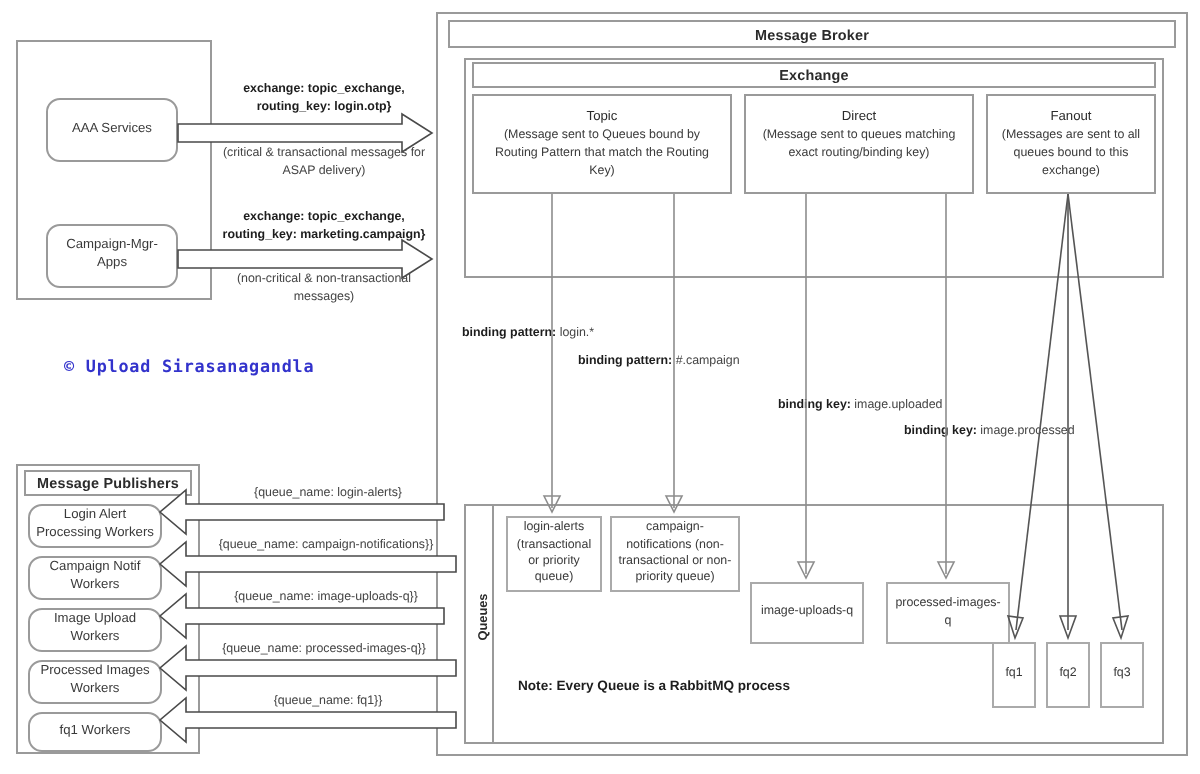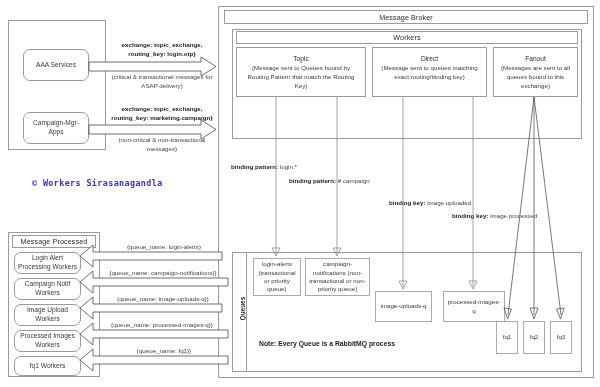--- a/index.html
+++ b/index.html
@@ -23,21 +23,21 @@
   }
   .hdr{
     position:absolute;
     box-sizing:border-box;
     border:1px solid #9a9a9a;
     background:#ffffff;
     display:flex;
     align-items:center;
     justify-content:center;
     font-size:7.2px;
-    font-weight:normal;
+    font-weight:bold;
     color:#2b2b2b;
     letter-spacing:0.1px;
   }
   .rbox{
     position:absolute;
     box-sizing:border-box;
     border:1px solid #9a9a9a;
     border-radius:7px;
     background:#ffffff;
     display:flex;
@@ -147,30 +147,30 @@
     <b>routing_key: login.otp}</b>
   </div>
   <div class="lbl wrap" style="left:106px;top:73px;width:112px;">(critical &amp; transactional messages for ASAP delivery)</div>
 
   <div class="lbl wrap" style="left:106px;top:105px;width:112px;">
     <b>exchange: topic_exchange,</b><br>
     <b>routing_key: marketing.campaign}</b>
   </div>
   <div class="lbl wrap" style="left:106px;top:136px;width:112px;">(non-critical &amp; non-transactional messages)</div>
 
-  <div class="sig" style="left:32px;top:178px;">© Workers Sirasanagandla</div>
+  <div class="sig" style="left:32px;top:178px;">© Upload Sirasanagandla</div>
 
   <div class="box" style="left:218px;top:6px;width:376px;height:372px;"></div>
   <div class="hdr" style="left:224px;top:10px;width:364px;height:14px;">
     <span>Message Broker</span>
   </div>
 
   <div class="box" style="left:232px;top:29px;width:350px;height:110px;"></div>
   <div class="hdr" style="left:236px;top:31px;width:342px;height:13px;">
-    <span>Workers</span>
+    <span>Exchange</span>
   </div>
 
   <div class="exbox" style="left:236px;top:47px;width:130px;height:50px;">
     <span class="ttl">Topic</span>
     <span>(Message sent to Queues bound by Routing Pattern that match the Routing Key)</span>
   </div>
 
   <div class="exbox" style="left:372px;top:47px;width:115px;height:50px;">
     <span class="ttl">Direct</span>
     <span>(Message sent to queues matching exact routing/binding key)</span>
@@ -217,21 +217,21 @@
     <span>fq2</span>
   </div>
   <div class="qbox" style="left:550px;top:321px;width:22px;height:33px;">
     <span>fq3</span>
   </div>
 
   <div class="note" style="left:259px;top:340px;">Note: Every Queue is a RabbitMQ process</div>
 
   <div class="box" style="left:8px;top:232px;width:92px;height:145px;"></div>
   <div class="hdr" style="left:12px;top:235px;width:84px;height:13px;">
-    <span>Message Processed</span>
+    <span>Message Publishers</span>
   </div>
 
   <div class="rbox" style="left:14px;top:252px;width:67px;height:22px;">
     <span>Login Alert Processing Workers</span>
   </div>
   <div class="rbox" style="left:14px;top:278px;width:67px;height:22px;">
     <span>Campaign Notif Workers</span>
   </div>
   <div class="rbox" style="left:14px;top:304px;width:67px;height:22px;">
     <span>Image Upload Workers</span>

